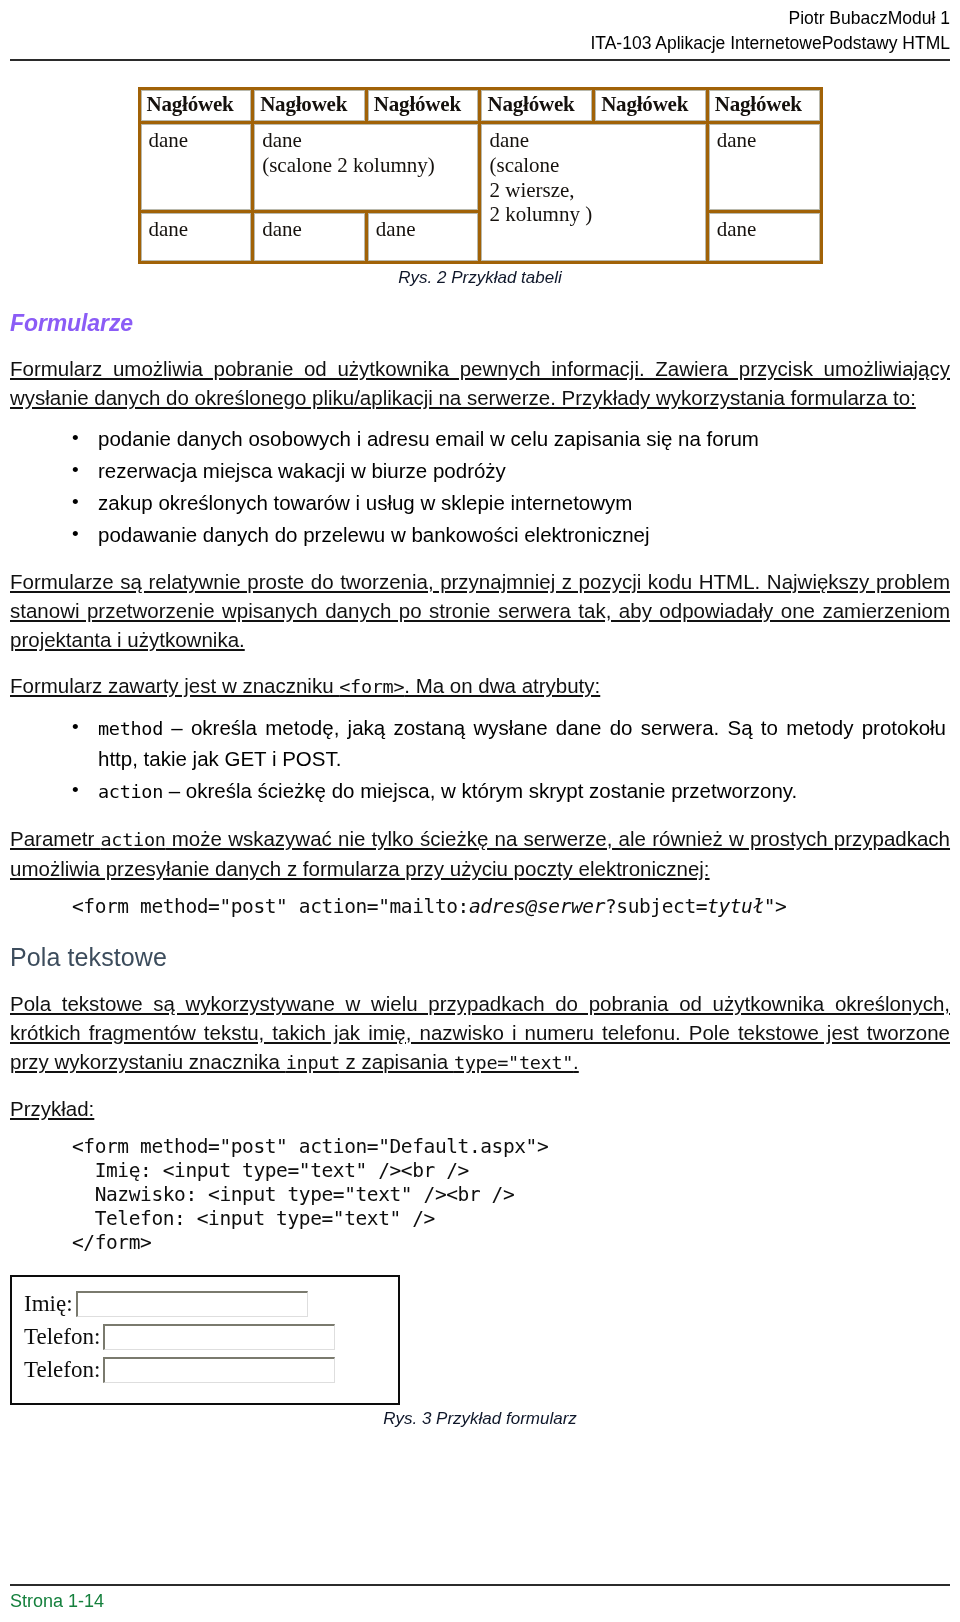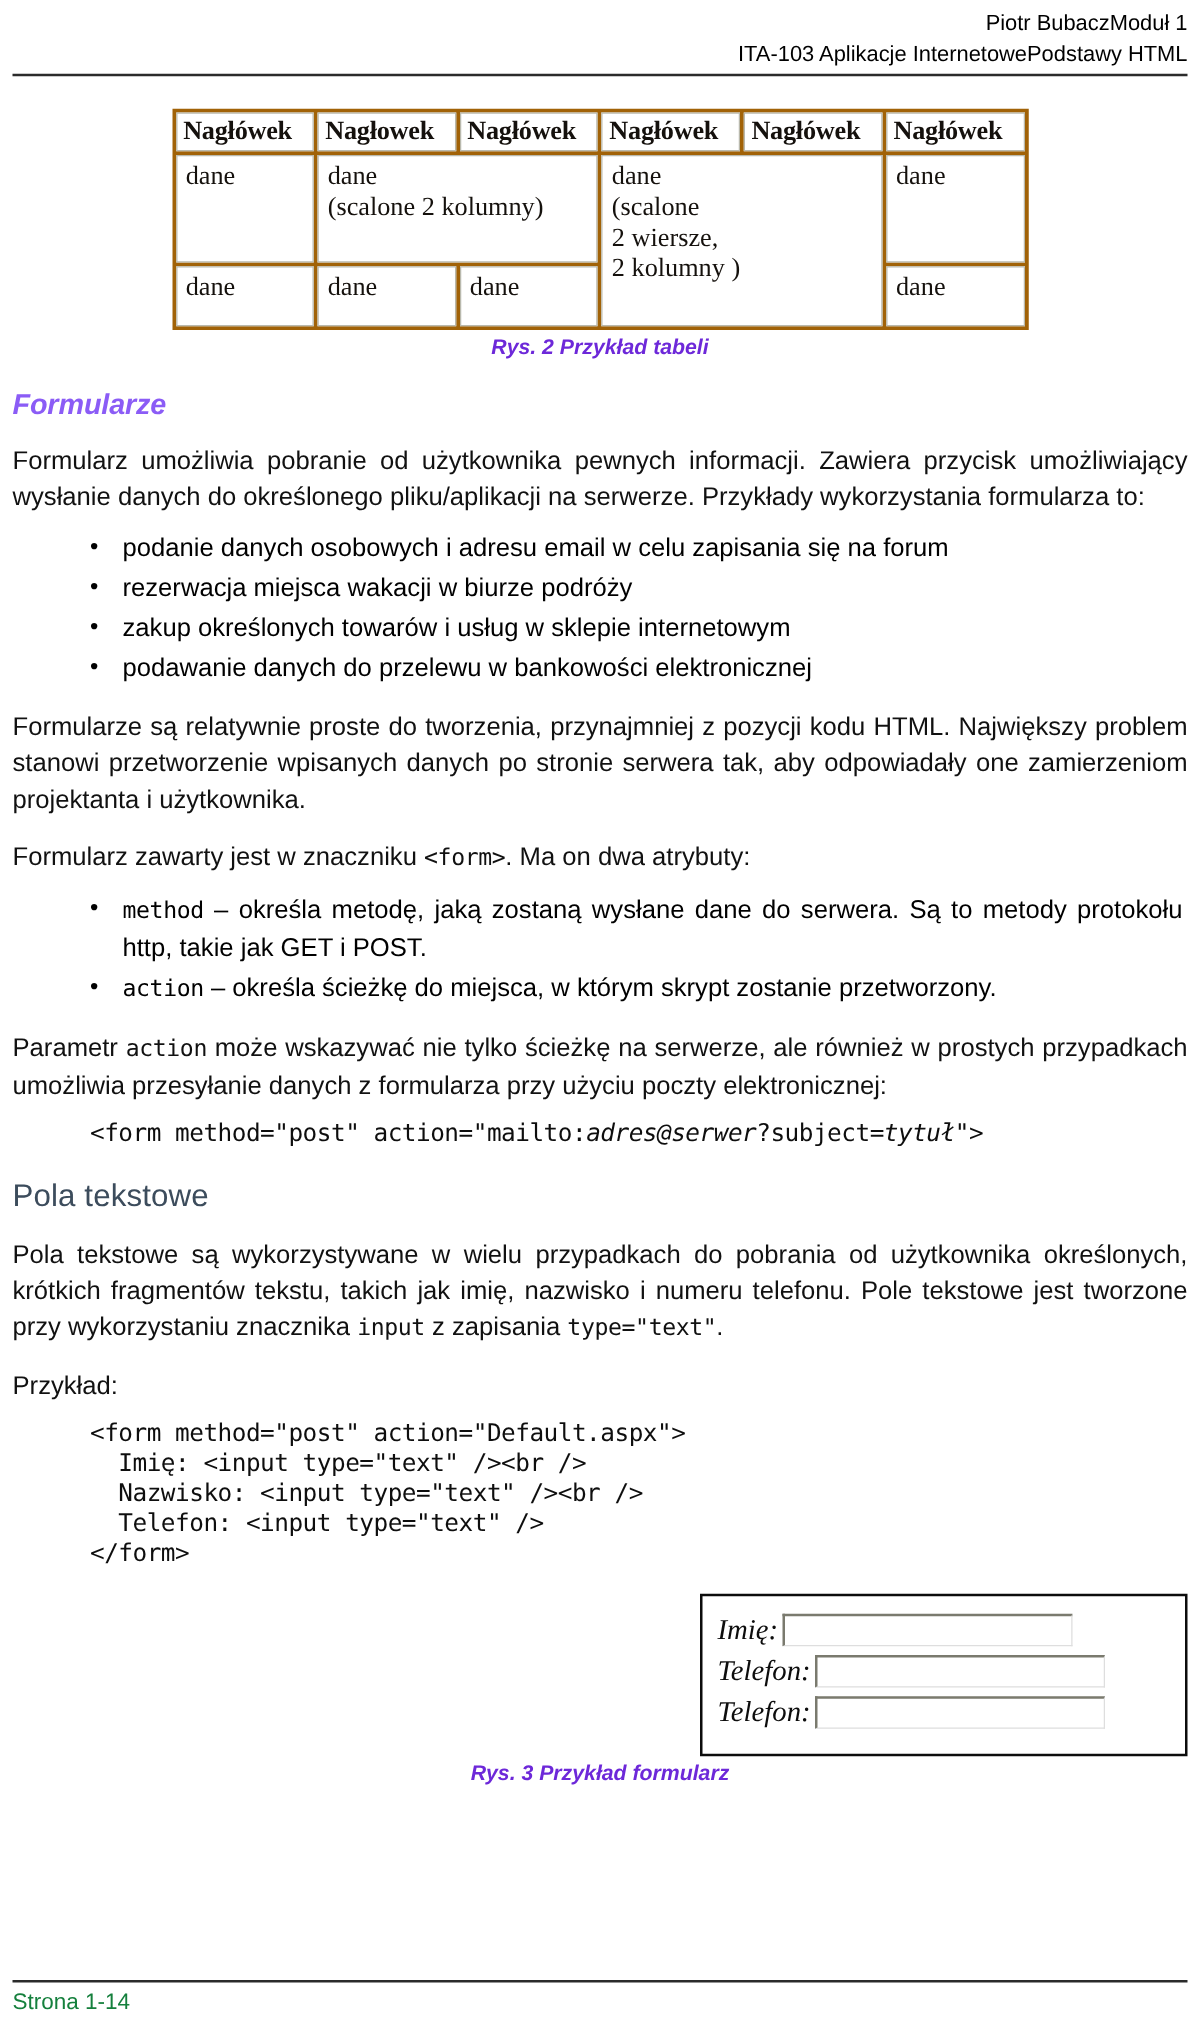--- a/index.html
+++ b/index.html
@@ -78,22 +78,21 @@
   .screenshot-table td.r1 { height: 78px; }
   .screenshot-table td.r2 { height: 40px; }
   .screenshot-table td.tall { vertical-align: top; }
   .cell-line { display: block; line-height: 1.18; }
 
   .fig-caption {
     text-align: center;
     font-style: italic;
     font-size: 17px;
     margin-top: 4px;
-    color: #6d28d9;
-    font-weight: bold;
+    color: #0f172a;
   }
 
   
   h2.sec-head {
     font-size: 23px;
     font-style: italic;
     font-weight: bold;
     margin: 22px 0 14px 0;
     color: #8b5cf6;
     letter-spacing: -0.1px;
@@ -106,20 +105,21 @@
     letter-spacing: 0.1px;
   }
 
   
   p.body {
     font-size: 20.5px;
     line-height: 29px;
     margin: 17px 0 12px 0;
     text-align: justify;
     color: #111;
+    text-decoration: underline;
   }
   p.body.nojust { text-align: left; }
   p.tight { margin-bottom: 6px; }
 
   code, .mono {
     font-family: "DejaVu Sans Mono", "Liberation Mono", monospace;
     font-size: 18.5px;
     letter-spacing: -0.3px;
   }
 
@@ -160,22 +160,21 @@
     color: #0e0e0e;
   }
   pre.code-block.indent-more { padding-left: 62px; }
   .code-line { display: block; }
   .code-line em { font-style: italic; }
 
   
   .fig-form-wrap {
     margin: 20px 0 0 0;
     display: flex;
-    justify-content: flex-end;
-    font-style: italic;
+    justify-content: flex-start;
   }
   .form-shot {
     width: 390px;
     border: 2px solid #0c0c0c;
     background: #ffffff;
     padding: 14px 12px 20px 12px;
     box-sizing: border-box;
   }
   .form-row {
     display: flex;

